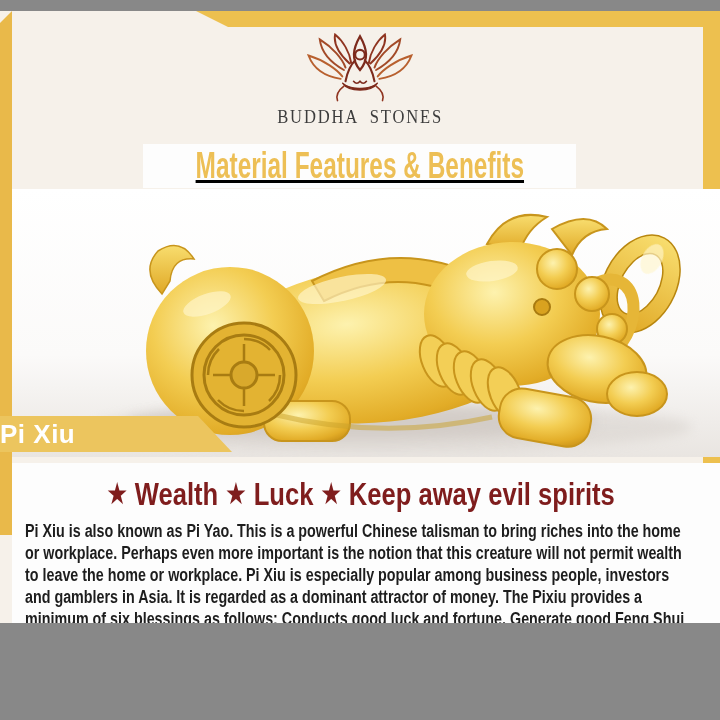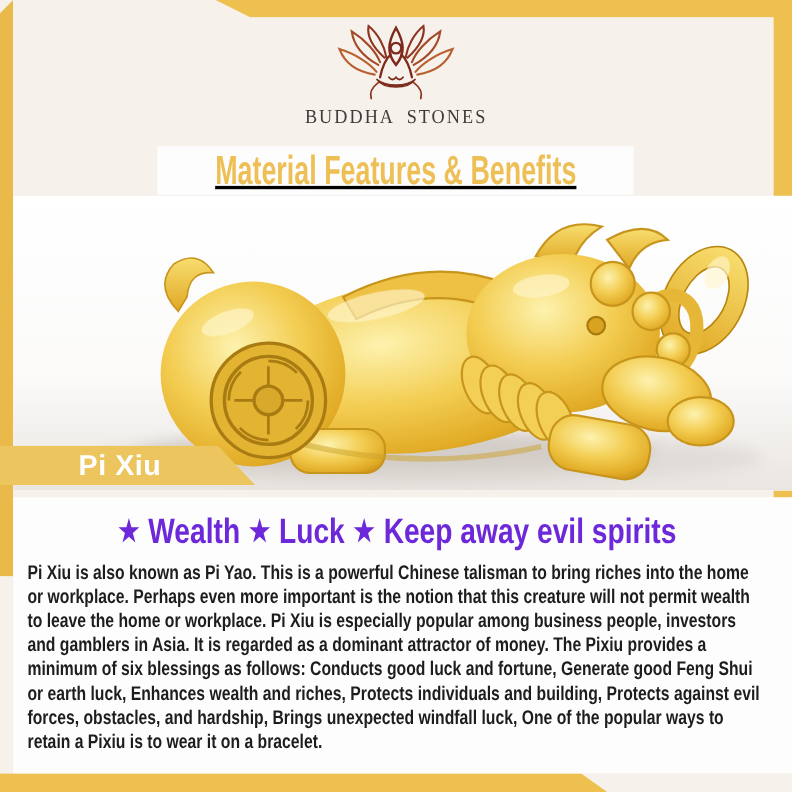--- a/index.html
+++ b/index.html
@@ -1,17 +1,17 @@
 <!DOCTYPE html>
 <html><head>
 <meta charset="utf-8">
 <style>
   html,body{margin:0;padding:0;background:#888;}
-  #page{position:relative;width:720px;height:720px;overflow:hidden;
-        background:#f6f1ea;font-family:"Liberation Sans",sans-serif;}
+  #page{position:relative;width:720px;height:612px;overflow:hidden;
+        background:#f6f1ea;font-family:"Liberation Sans",sans-serif;margin-top:11px;}
 
   
   .gold{position:absolute;background:#edc04f;}
   #top-band{left:0;top:0;width:720px;height:16px;
      clip-path:polygon(196px 0,720px 0,720px 16px,228px 16px);}
   #right-strip{left:703px;top:0;width:17px;height:540px;
      clip-path:polygon(0 0,17px 0,17px 540px,0 522px);}
   #left-strip{left:0;top:196px;width:12px;height:524px;background:#e9b94a;
      clip-path:polygon(12px 0,12px 524px,0 524px,0 12px);}
   #bottom-band{left:0;top:703px;width:720px;height:17px;
@@ -29,29 +29,29 @@
      display:inline-block;transform:scaleX(.66);transform-origin:center;}
 
   
   #photo{position:absolute;left:12px;top:178px;width:708px;height:268px;
      background:#fdfdfd;}
   #photo svg{display:block;}
 
   
   #label-ribbon{position:absolute;left:0;top:405px;width:232px;height:36px;
      background:#ecc55e;clip-path:polygon(0 0,198px 0,232px 36px,0 36px);
-     display:flex;align-items:center;justify-content:center;}
+     display:flex;align-items:center;}
   #product-label{font-size:26px;font-weight:bold;color:#ffffff;
      padding-right:14px;letter-spacing:.5px;}
 
   
   #content{position:absolute;left:12px;top:452px;width:708px;height:251px;
      background:#fdfdfd;overflow:hidden;}
   #benefits{margin-top:13px;width:691px;text-align:center;white-space:nowrap;
-     font-size:32px;font-weight:bold;color:#6d28d9;}
+     font-size:32px;font-weight:bold;color:#7f1d1d;}
   #benefits .inner{display:inline-block;transform:scaleX(.8);transform-origin:center;}
   #benefits .star{font-size:27px;margin:0 10px;position:relative;top:-2px;}
   #description{margin:7px 0 0 13px;width:845px;transform:scaleX(.795);
      transform-origin:left top;font-size:18px;line-height:22px;font-weight:bold;
      color:#1d1d1d;letter-spacing:0;}
 </style>
 </head>
 <body>
 
 <div id="page">

